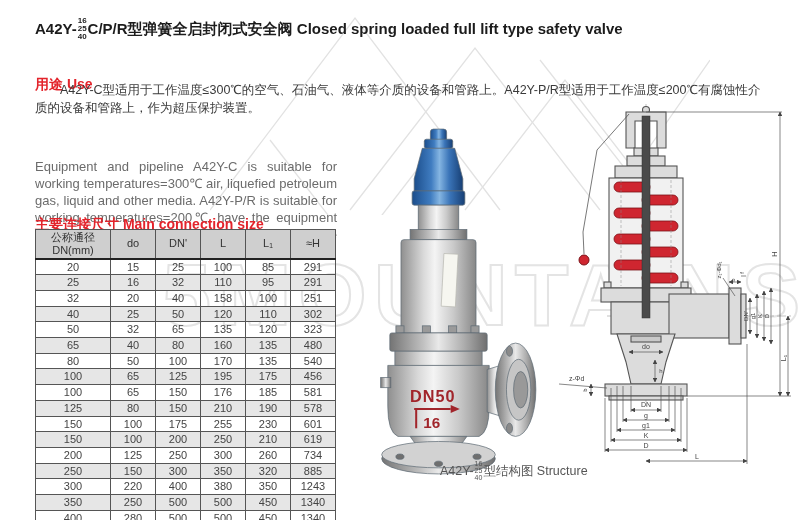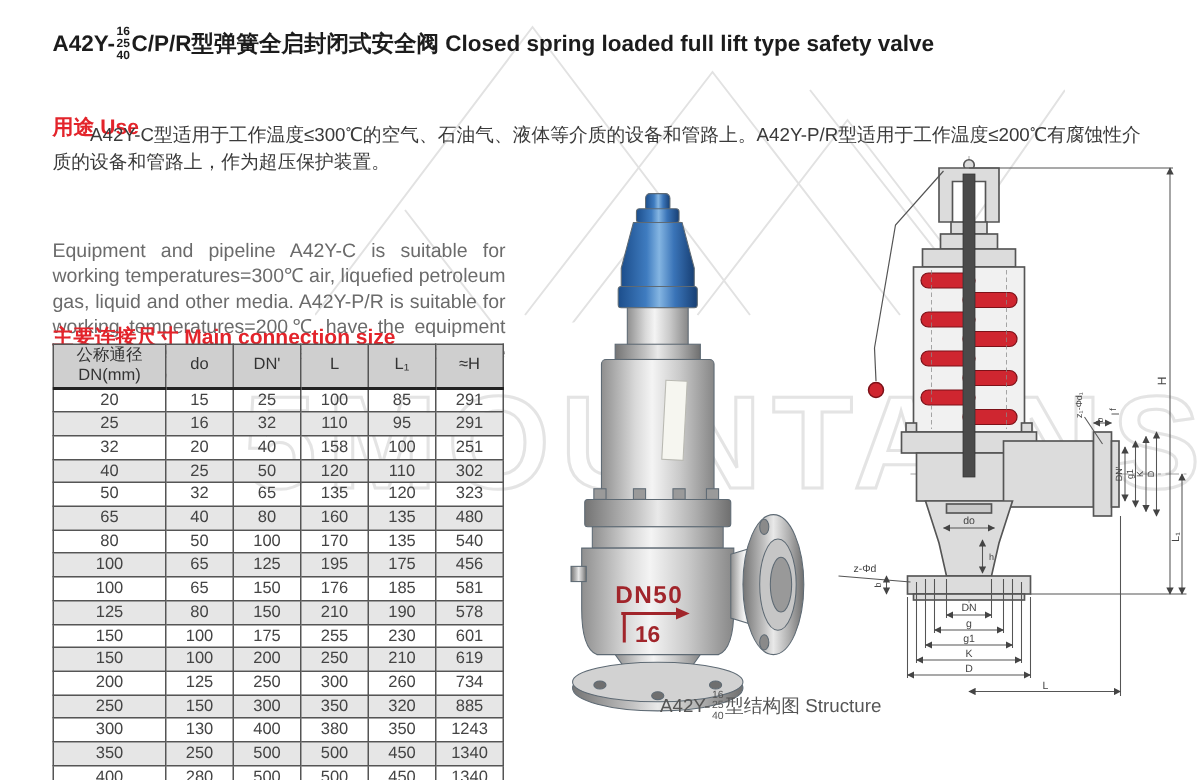--- a/index.html
+++ b/index.html
@@ -201,21 +201,21 @@
         <tr class="alt">
           <td>250</td>
           <td>150</td>
           <td>300</td>
           <td>350</td>
           <td>320</td>
           <td>885</td>
         </tr>
         <tr>
           <td>300</td>
-          <td>130</td>
+          <td>220</td>
           <td>400</td>
           <td>380</td>
           <td>350</td>
           <td>1243</td>
         </tr>
         <tr class="alt">
           <td>350</td>
           <td>250</td>
           <td>500</td>
           <td>500</td>

